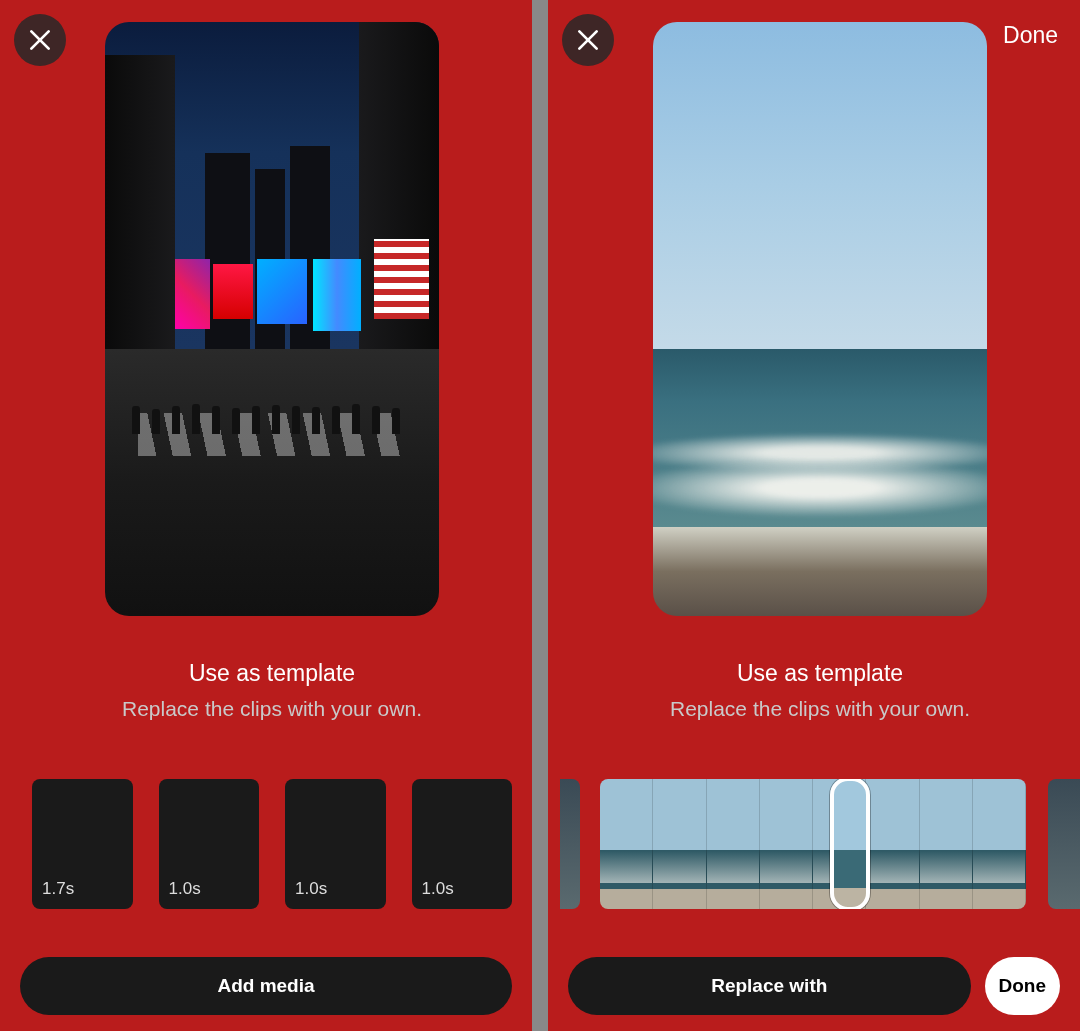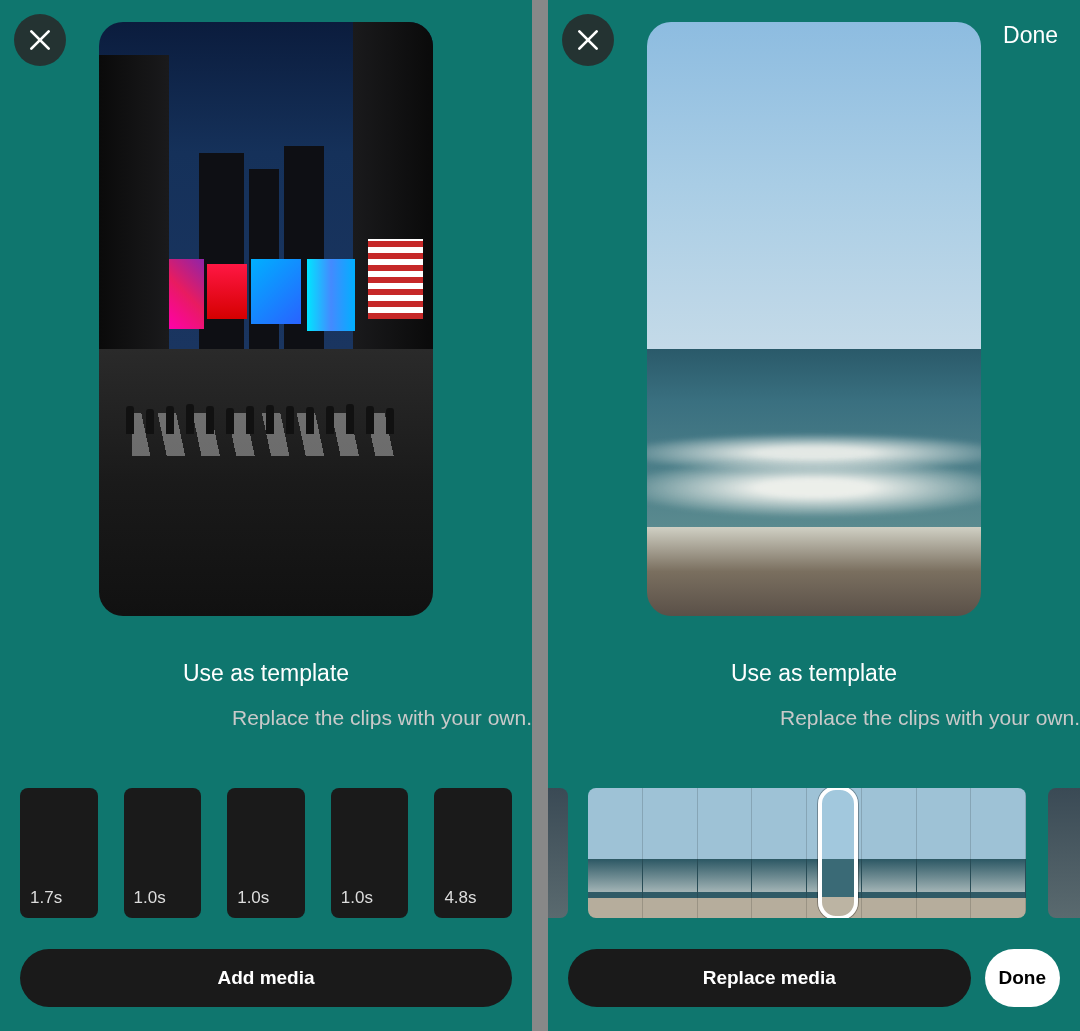--- a/index.html
+++ b/index.html
@@ -5,21 +5,21 @@
     * { margin: 0; padding: 0; box-sizing: border-box; }
     body {
       background: #000;
       font-family: -apple-system, BlinkMacSystemFont, 'Segoe UI', Helvetica, Arial, sans-serif;
       color: #fff;
       width: 1080px;
       height: 1031px;
       display: flex;
       overflow: hidden;
     }
-    .screen { position: relative; height: 100%; background: #0f766e; flex: 1; }
+    .screen { position: relative; height: 100%; background: #b91c1c; flex: 1; padding-left: 12px; }
     .screen-left { width: 532px; flex: 0 0 532px; }
     .divider { width: 16px; background: #888; flex: 0 0 16px; }
     .screen-right { width: 532px; flex: 0 0 532px; }
 
     .close-btn {
       position: absolute;
       top: 14px;
       left: 14px;
       width: 52px;
       height: 52px;
@@ -76,21 +76,21 @@
     
     .ocean-sky { width: 100%; height: 55%; background: linear-gradient(180deg, #8dbce0 0%, #a9cde5 50%, #c4dae8 100%); }
     .ocean-water { width: 100%; height: 30%; background: linear-gradient(180deg, #2a5a6a 0%, #3a7080 30%, #5a8a8f 100%); position: relative; overflow: hidden; }
     .wave-foam { position: absolute; left: -10%; right: -10%; height: 40px; background: radial-gradient(ellipse at center, #f5f5f0 20%, transparent 70%); filter: blur(2px); }
     .wf1 { bottom: 30%; opacity: 0.9; }
     .wf2 { bottom: 5%; height: 60px; opacity: 0.95; }
     .ocean-sand { width: 100%; height: 15%; background: linear-gradient(180deg, #d0d0c4 0%, #7a6f5f 50%, #5a5048 100%); }
 
     .text-block { text-align: center; margin-top: 44px; }
     .title { font-size: 23px; font-weight: 400; color: #fff; }
-    .subtitle { font-size: 21px; color: #c9c9c9; margin-top: 19px; font-weight: 400; text-align: right; }
+    .subtitle { font-size: 21px; color: #c9c9c9; margin-top: 10px; font-weight: 400; }
 
     .clips-row {
       display: flex;
       gap: 26px;
       padding: 0 20px;
       margin-top: 58px;
     }
     .clip-slot {
       flex: 1;
       height: 130px;
@@ -151,21 +151,21 @@
       left: 230px;
       background: linear-gradient(180deg, #a2c8dd 0 55%, #3a6a76 55% 85%, #bcb4a3 85% 100%);
       box-shadow: 0 0 0 1px rgba(0,0,0,0.3);
       cursor: grab;
     }
 
     .bottom-bar {
       position: absolute;
       left: 20px;
       right: 20px;
-      bottom: 24px;
+      bottom: 16px;
       display: flex;
       gap: 14px;
       align-items: flex-end;
     }
     .btn-pill {
       height: 58px;
       border-radius: 30px;
       display: flex;
       align-items: center;
       justify-content: center;
@@ -238,23 +238,20 @@
       </div>
     <div class="clip-slot">
         <span class="clip-duration">1.0s</span>
       </div>
     <div class="clip-slot">
         <span class="clip-duration">1.0s</span>
       </div>
     <div class="clip-slot">
         <span class="clip-duration">1.0s</span>
       </div>
-    <div class="clip-slot">
-        <span class="clip-duration">4.8s</span>
-      </div>
   </div>
 
   <div class="bottom-bar">
     <div class="btn-pill btn-dark">
       <span>Add media</span>
     </div>
   </div>
 </div>
 
 <div class="divider"></div>
@@ -298,19 +295,19 @@
         <div class="frame"></div>
         <div class="frame"></div>
         <div class="frame"></div>
       <div class="scrub-handle"></div>
     </div>
     <div class="filmstrip-edge right"></div>
   </div>
 
   <div class="bottom-bar">
     <div class="btn-pill btn-dark">
-      <span>Replace media</span>
+      <span>Replace with</span>
     </div>
     <div class="btn-pill btn-light btn-round" style="padding:0 14px; flex:0 0 auto; width:auto; min-width:58px">
       <span>Done</span>
     </div>
   </div>
 </div>
 
 </body></html>

